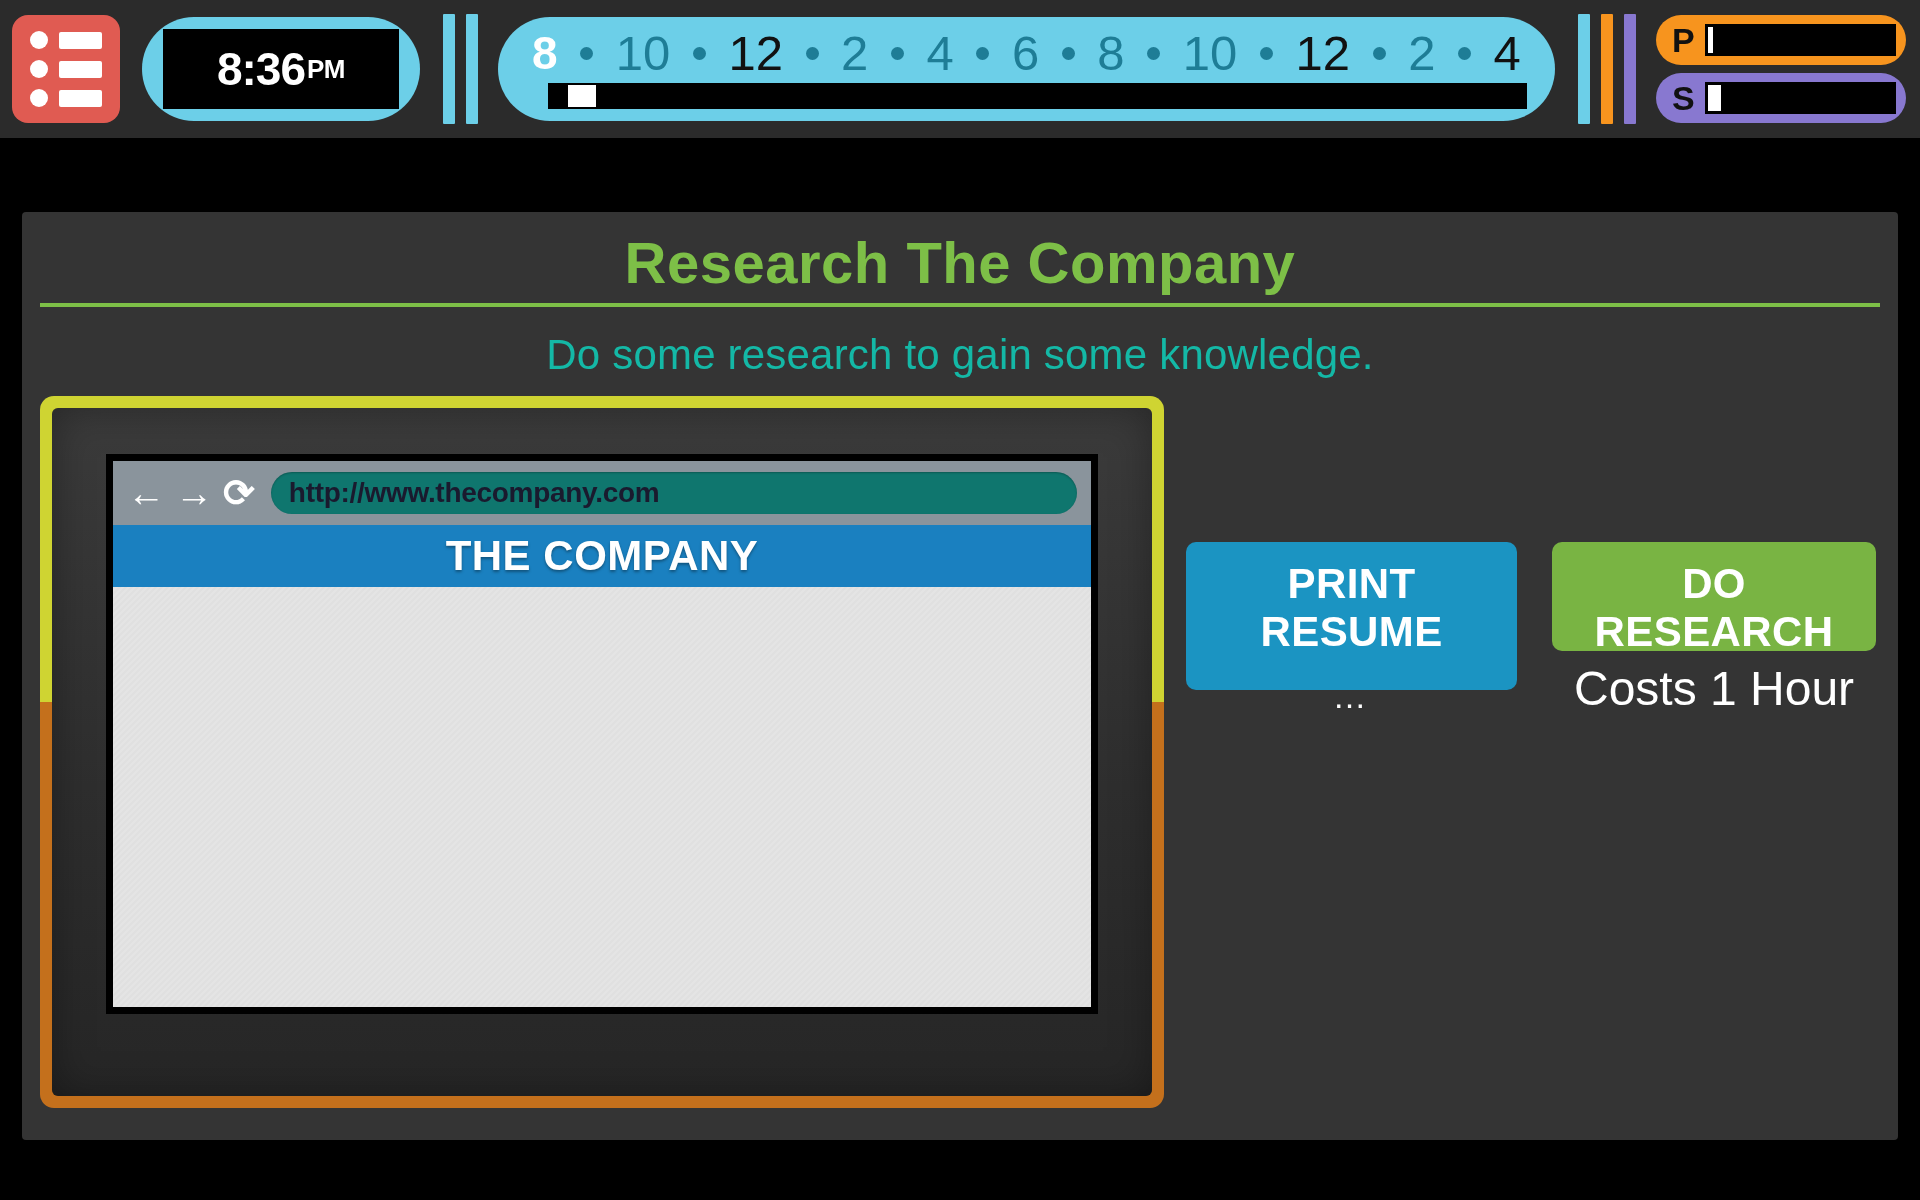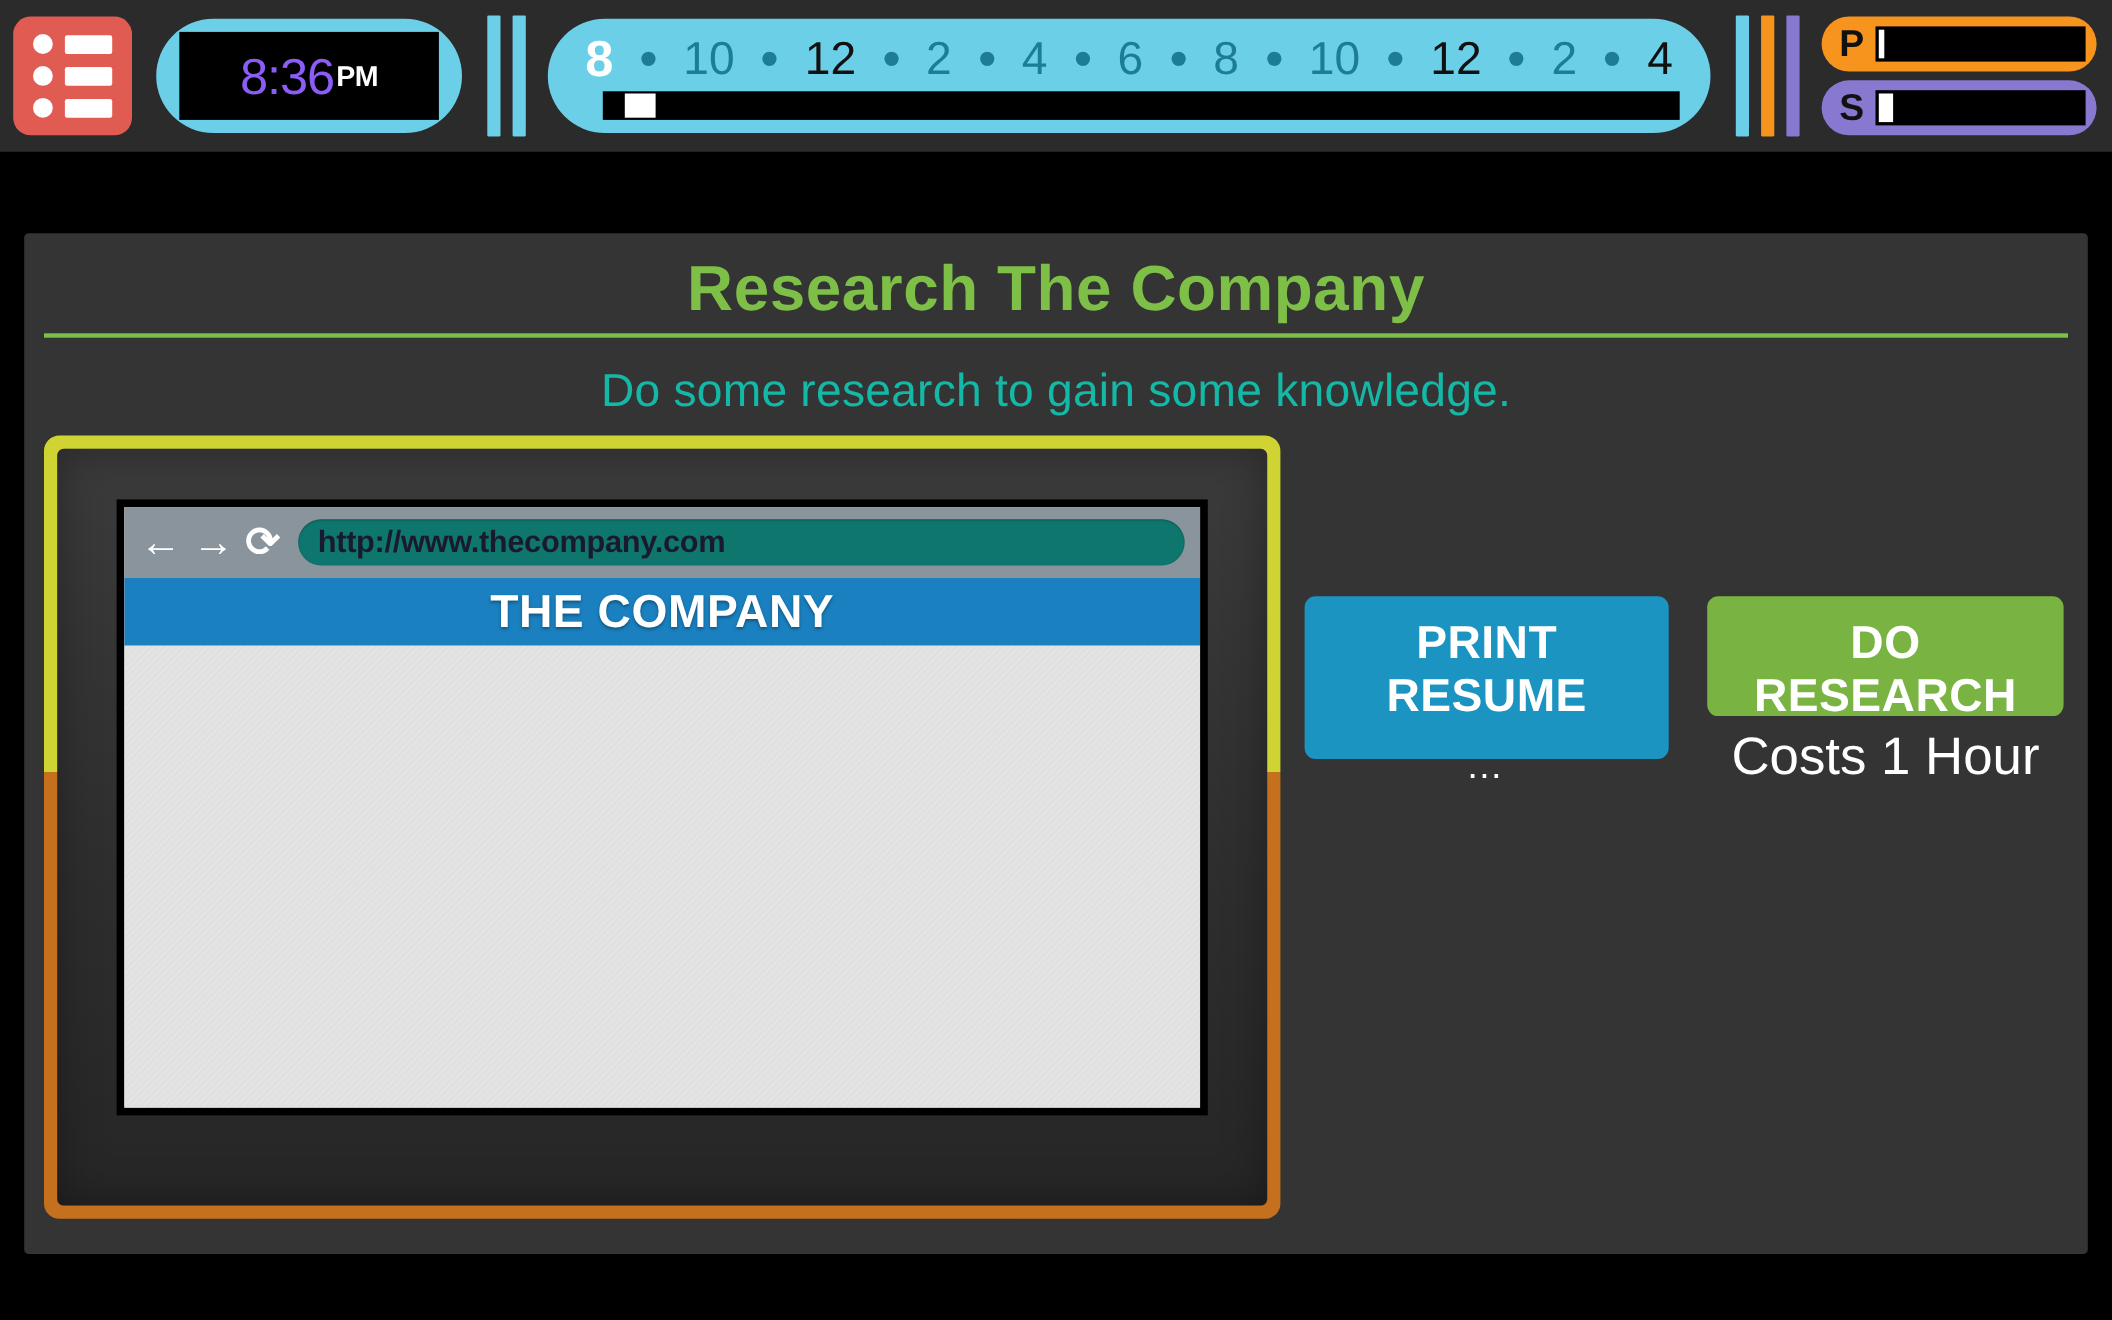--- a/index.html
+++ b/index.html
@@ -33,40 +33,40 @@
     height:104px; width:278px;
     background:#6ccfe8; border-radius:52px;
     display:flex; align-items:center; justify-content:center;
     flex:0 0 auto;
   }
   .clock-screen {
     width:236px; height:80px; background:#000;
     display:flex; align-items:center; justify-content:center;
     gap:2px;
   }
-  .clock-time { color:#8b5cf6; font-size:46px; font-weight:normal; letter-spacing:-1px; }
+  .clock-time { color:#ffffff; font-size:46px; font-weight:bold; letter-spacing:-1px; }
   .clock-ampm { color:#fff; font-size:26px; font-weight:600; letter-spacing:-0.5px; }
 
   .divider-group { display:flex; gap:11px; margin-left:23px; flex:0 0 auto; }
   .divider { width:12px; height:110px; border-radius:1px; }
 
   .timeline-pill {
     margin-left:20px;
     height:104px; flex:1 1 auto;
     background:#6ccfe8; border-radius:52px;
     position:relative;
     display:flex; flex-direction:column; justify-content:flex-start;
     padding:0 28px;
     min-width:0;
   }
   .timeline-hours {
     display:flex; align-items:center; justify-content:space-between;
     height:72px; padding:0 6px;
   }
-  .tl-hour { font-size:42px; line-height:1; }
+  .tl-hour { font-size:49px; line-height:1; }
   .tl-hour.teal   { color:#1e7d96; font-weight:400; }
   .tl-hour.black  { color:#111;    font-weight:400; }
   .tl-hour.white  { color:#fff;    font-weight:bold; font-size:46px; }
   .tl-dot { width:13px; height:13px; border-radius:50%; background:#1e7d96; flex:0 0 auto; }
   .timeline-track {
     position:absolute; left:50px; right:28px; bottom:12px;
     height:26px; background:#000;
   }
   .timeline-marker {
     position:absolute; left:0; top:2px; bottom:2px;

